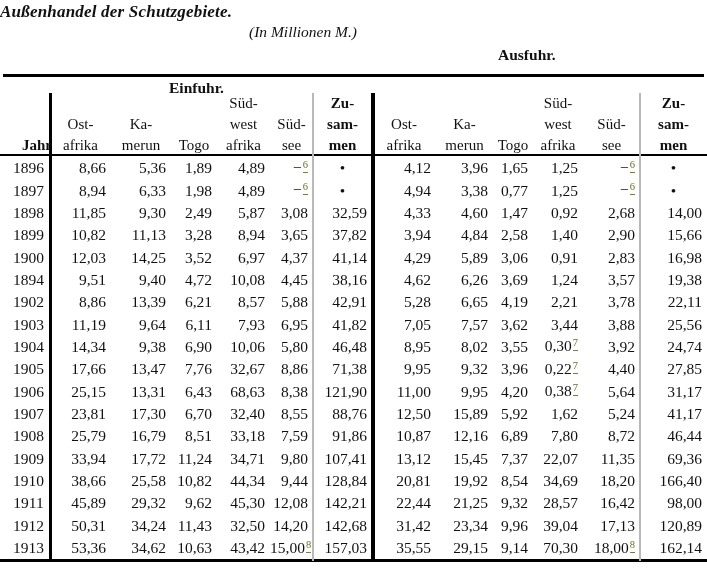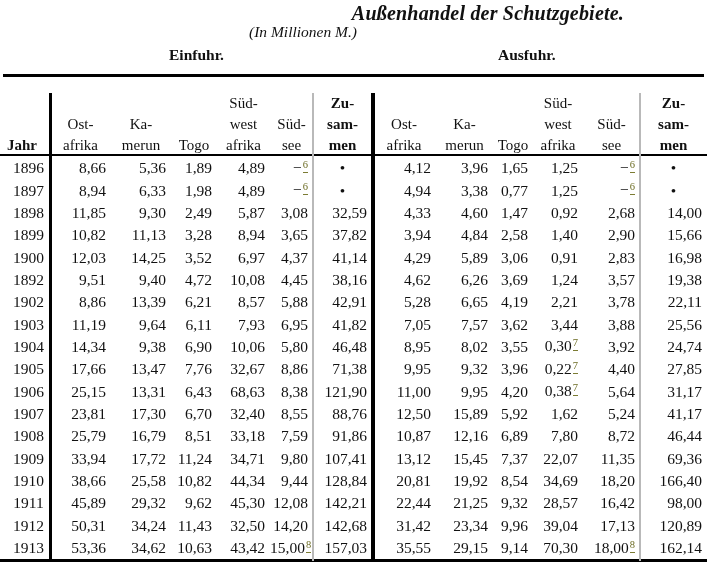--- a/index.html
+++ b/index.html
@@ -6,29 +6,29 @@
   .page{
     position:relative;
     width:707px;height:571px;
     background:#ffffff;
     font-family:"Liberation Serif","DejaVu Serif",serif;
     color:#111;
     overflow:hidden;
   }
   .title{
     position:absolute;top:2px;left:0;width:624px;
-    text-align:right;font-size:20px;font-weight:bold;font-style:italic;
+    text-align:left;font-size:17px;font-weight:bold;font-style:italic;
     letter-spacing:.2px;
   }
   .subtitle{
     position:absolute;top:23px;left:0;width:606px;
     text-align:center;font-size:15.5px;font-style:italic;
   }
   .sec{position:absolute;top:46px;font-size:15.5px;font-weight:bold;}
-  .sec-einfuhr{left:169px;}
+  .sec-einfuhr{left:169px;margin-top:33px;}
   .sec-ausfuhr{left:498px;}
   .hrule{position:absolute;left:0;width:707px;background:#000;}
   .hrule.top{top:74px;height:3px;left:3px;width:701px;}
   .hrule.mid{top:154px;height:2px;}
   .hrule.bot{top:559px;height:3px;}
   .vrule{position:absolute;top:93px;height:468px;}
   .v-jahr{left:49px;width:3px;background:#000;}
   .v-gray1{left:312px;width:2px;background:#b9b9b9;}
   .v-mid{left:371px;width:4px;background:#000;}
   .v-gray2{left:639px;width:2px;background:#b9b9b9;}
@@ -38,21 +38,21 @@
     grid-template-columns:50px 61px 60px 46px 53px 43px 59px 64px 57px 40px 50px 57px 67px;
   }
   .thead{
     position:absolute;left:0;top:77px;width:707px;height:77px;
     align-items:end;
   }
   .hcell{
     text-align:center;font-size:15px;line-height:21px;padding-bottom:5px;margin-top:16px;
   }
   .hcell.bold{font-weight:bold;}
-  .hcell.jahr{text-align:left;padding-left:7px;font-weight:bold;}
+  .hcell.jahr{text-align:left;padding-left:22px;font-weight:bold;}
 
   .tbody{
     position:absolute;left:0;top:157px;width:707px;
     grid-auto-rows:22.35px;
     align-items:center;
     font-size:15.5px;
   }
   .cell{white-space:nowrap;}
   .cell.year{text-align:center;padding-left:7px;}
   .cell.num{text-align:right;padding-right:5px;}
@@ -204,21 +204,21 @@
       <div class="cell num">3,52</div>
       <div class="cell num">6,97</div>
       <div class="cell num">4,37</div>
       <div class="cell num">41,14</div>
       <div class="cell num">4,29</div>
       <div class="cell num">5,89</div>
       <div class="cell num">3,06</div>
       <div class="cell num">0,91</div>
       <div class="cell num">2,83</div>
       <div class="cell num">16,98</div>
-      <div class="cell year">1892</div>
+      <div class="cell year">1894</div>
       <div class="cell num">9,51</div>
       <div class="cell num">9,40</div>
       <div class="cell num">4,72</div>
       <div class="cell num">10,08</div>
       <div class="cell num">4,45</div>
       <div class="cell num">38,16</div>
       <div class="cell num">4,62</div>
       <div class="cell num">6,26</div>
       <div class="cell num">3,69</div>
       <div class="cell num">1,24</div>

